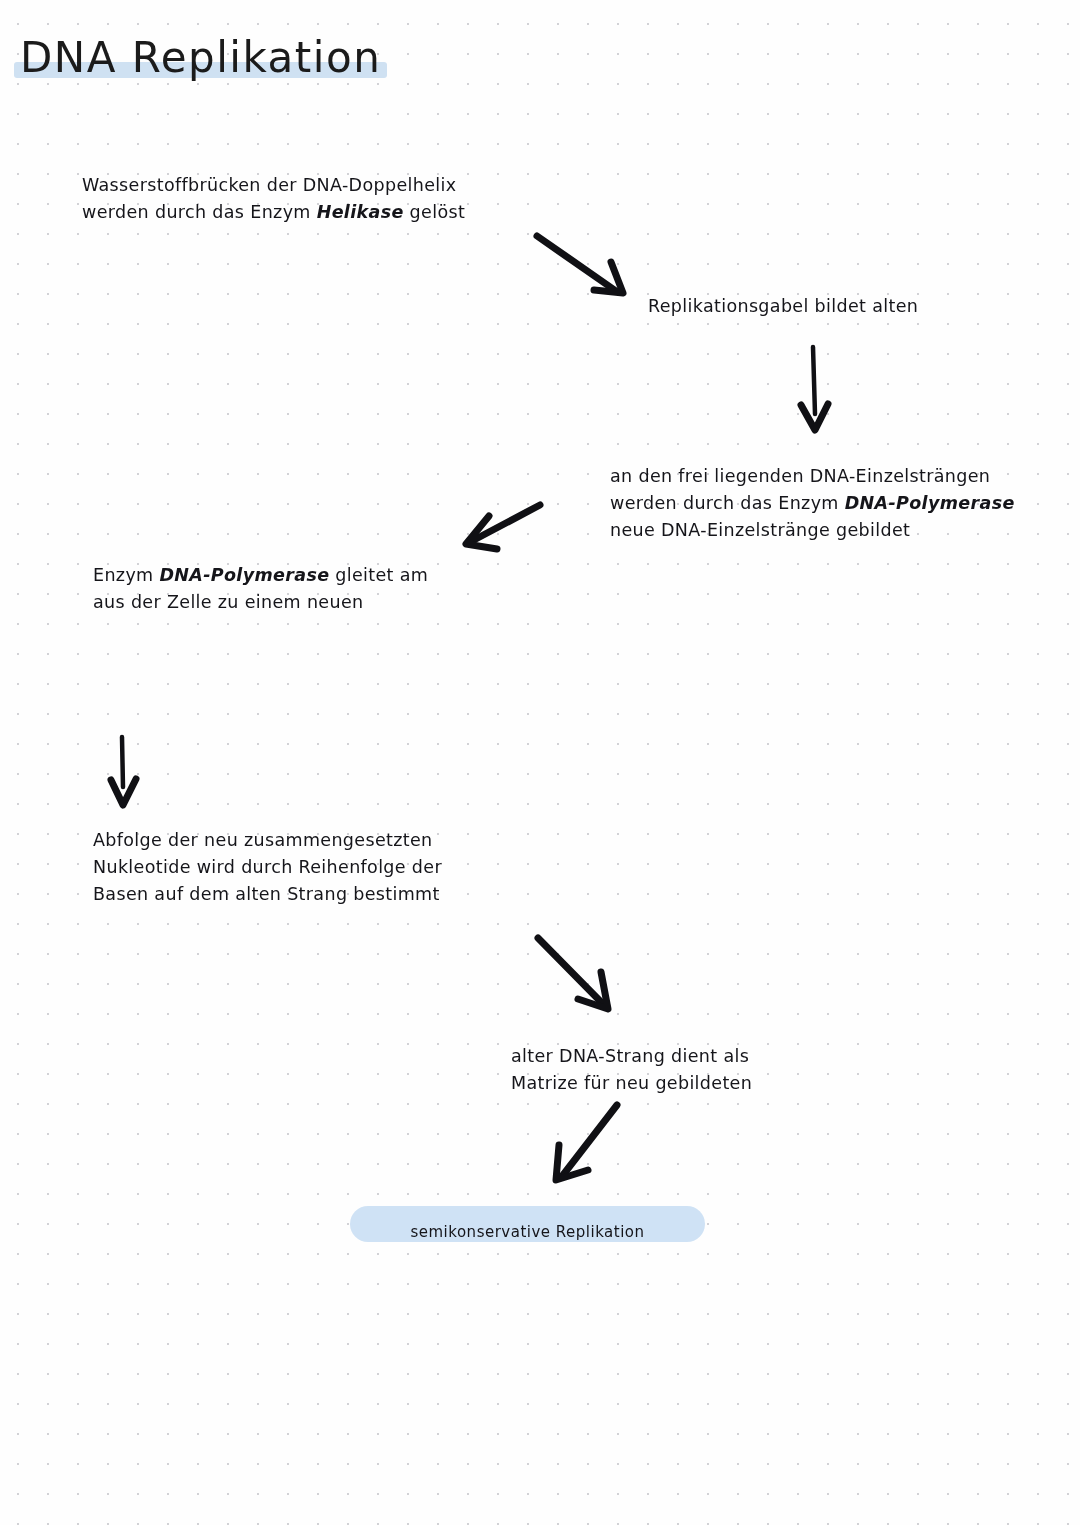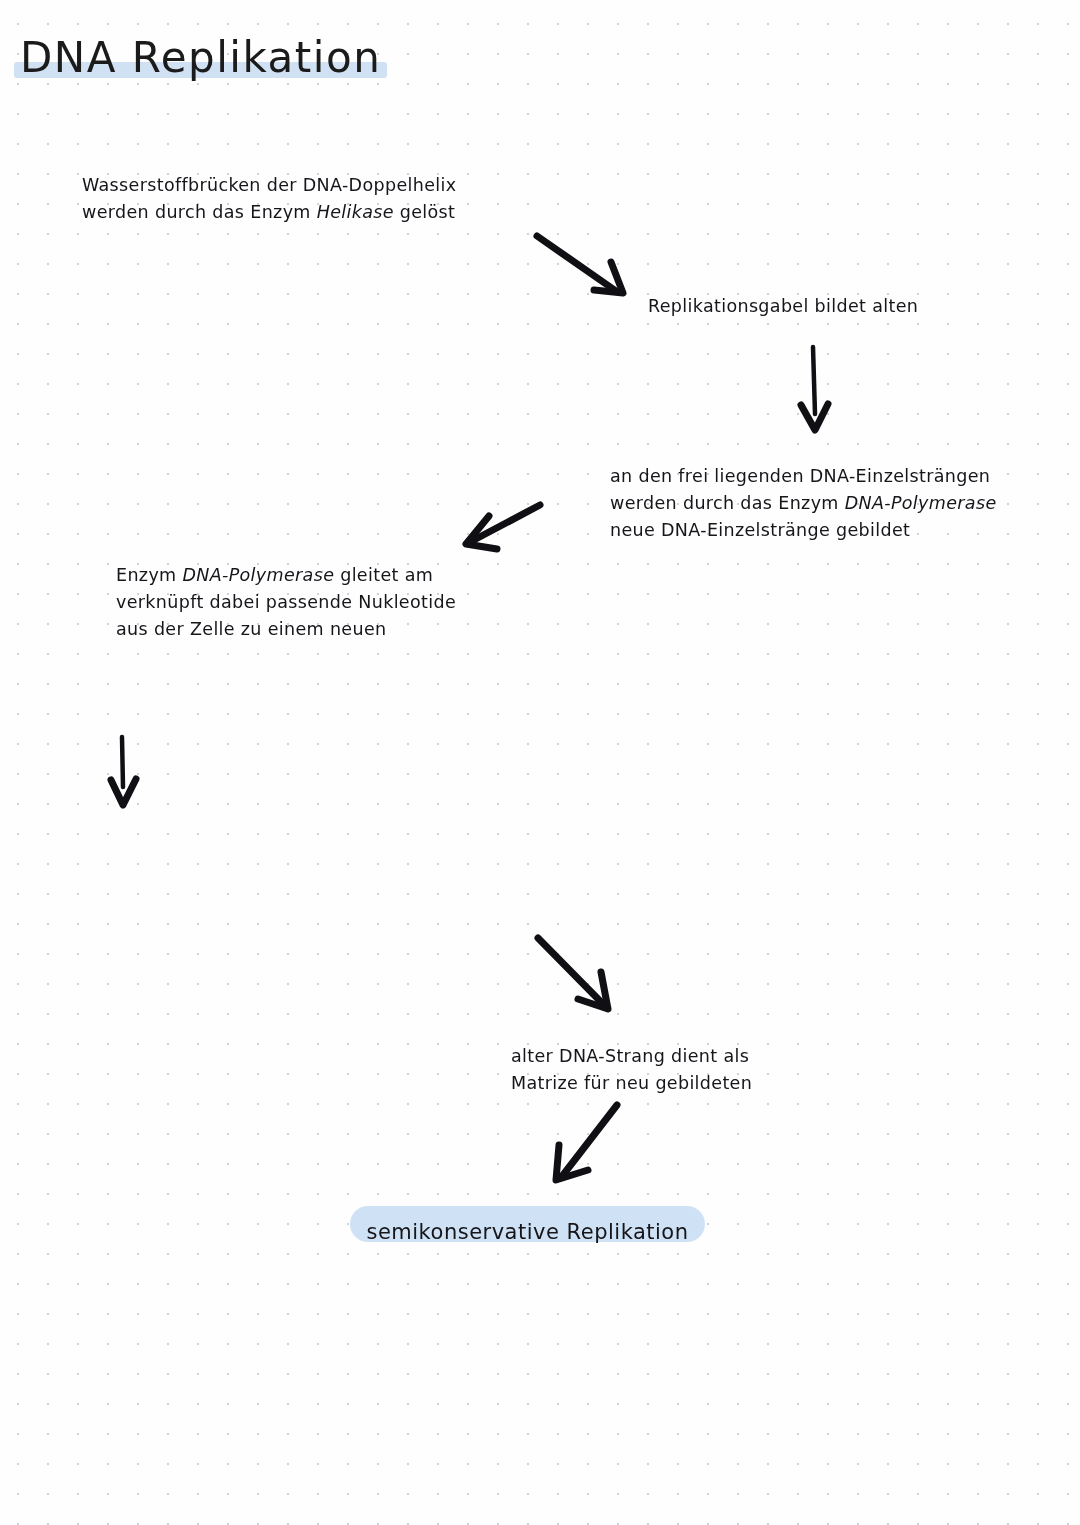--- a/index.html
+++ b/index.html
@@ -62,21 +62,21 @@
     font-size: 17.5px;
     font-weight: 400;
     color: #15151a;
     line-height: 27px;
     letter-spacing: 0.35px;
     white-space: nowrap;
   }
   .note .ln { display: block; }
   .note em {
     font-style: italic;
-    font-weight: 400;
+    font-weight: 700;
   }
 
   
   #final-pill {
     position: absolute;
     left: 350px;
     top: 1206px;
     width: 355px;
     height: 36px;
     background: #cfe2f5;
@@ -87,21 +87,21 @@
     position: absolute;
     left: 350px;
     top: 1206px;
     width: 355px;
     height: 52px;
     display: flex;
     align-items: center;
     justify-content: center;
     z-index: 1;
     font-family: "DejaVu Sans", sans-serif;
-    font-size: 21px;
+    font-size: 15px;
     letter-spacing: 0.5px;
     color: #15151a;
     white-space: nowrap;
   }
 
   
   #arrow-layer {
     position: absolute;
     left: 0;
     top: 0;
@@ -137,26 +137,30 @@
   <div class="note" style="left:648px; top:293px;">
     <span class="ln">Replikationsgabel bildet alten</span>
   </div>
 
   <div class="note" style="left:566px; top:463px;margin-left:44px;">
     <span class="ln">an den frei liegenden DNA-Einzelsträngen</span>
     <span class="ln">werden durch das Enzym <em>DNA-Polymerase</em></span>
     <span class="ln">neue DNA-Einzelstränge gebildet</span>
   </div>
 
-  <div class="note" style="left:116px; top:562px;">
+  <div class="note" style="left:93px; top:562px;">
     <span class="ln">Enzym <em>DNA-Polymerase</em> gleitet am</span>
-    <span class="ln">verknüpft dabei passende Nukleotide</span>
     <span class="ln">aus der Zelle zu einem neuen</span>
   </div>
 
+  <div class="note" style="left:93px; top:827px;">
+    <span class="ln">Abfolge der neu zusammengesetzten</span>
+    <span class="ln">Nukleotide wird durch Reihenfolge der</span>
+    <span class="ln">Basen auf dem alten Strang bestimmt</span>
+  </div>
 
   <div class="note" style="left:511px; top:1036px;margin-top:7px;">
     <span class="ln">alter DNA-Strang dient als</span>
     <span class="ln">Matrize für neu gebildeten</span>
   </div>
 
   <div id="final-pill"></div>
   <div id="final-label">semikonservative Replikation</div>
 
   <svg id="arrow-layer" viewBox="0 0 1080 1525">

